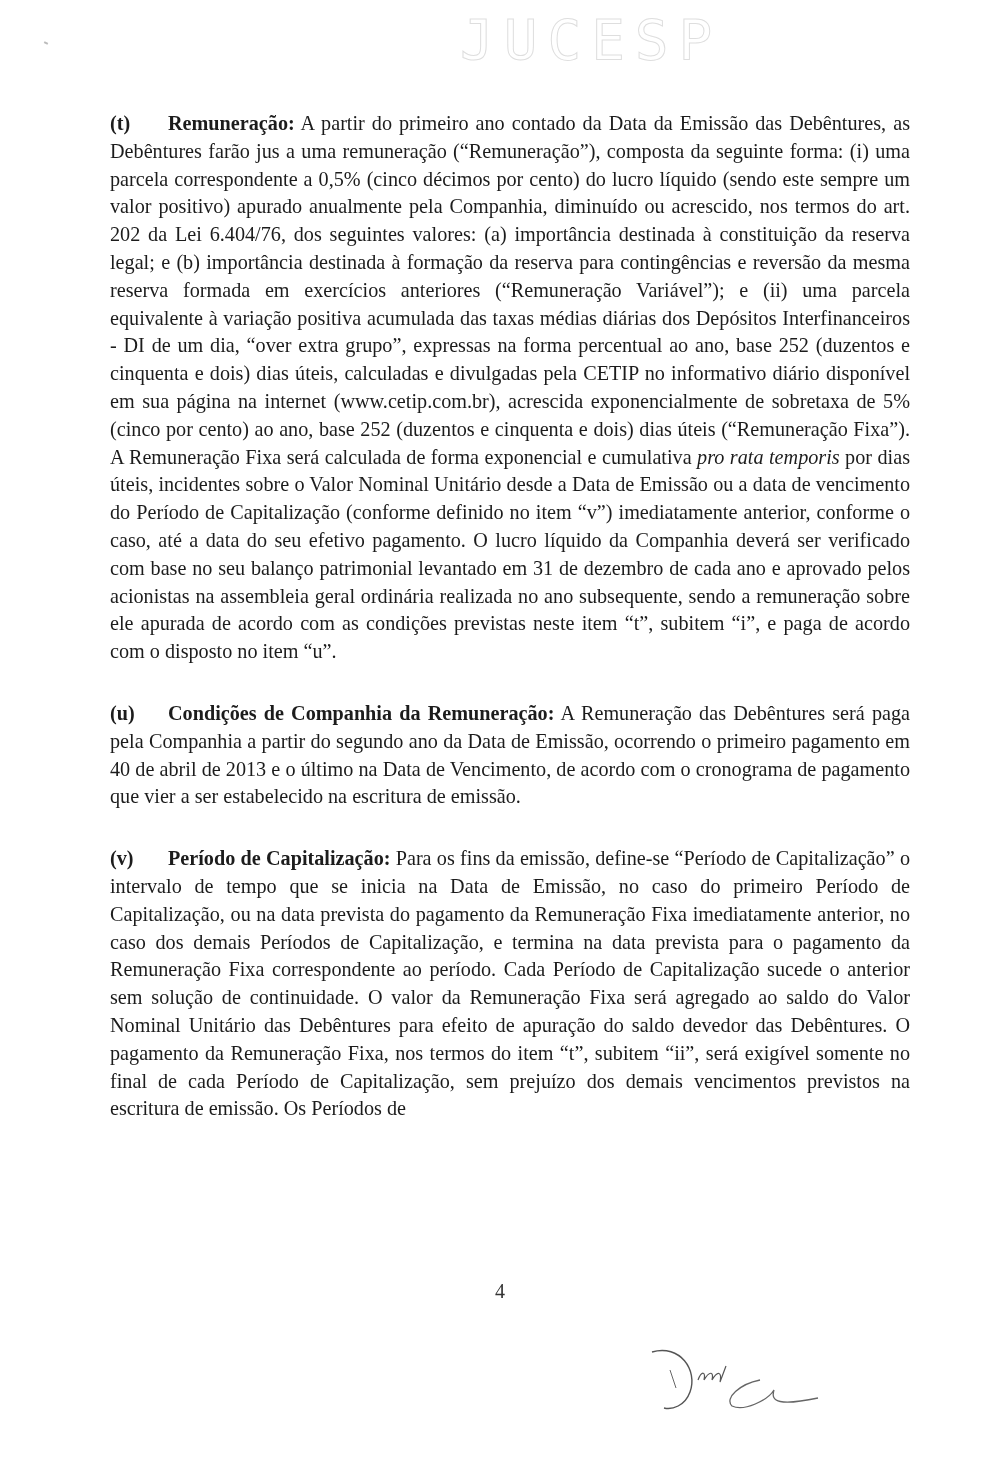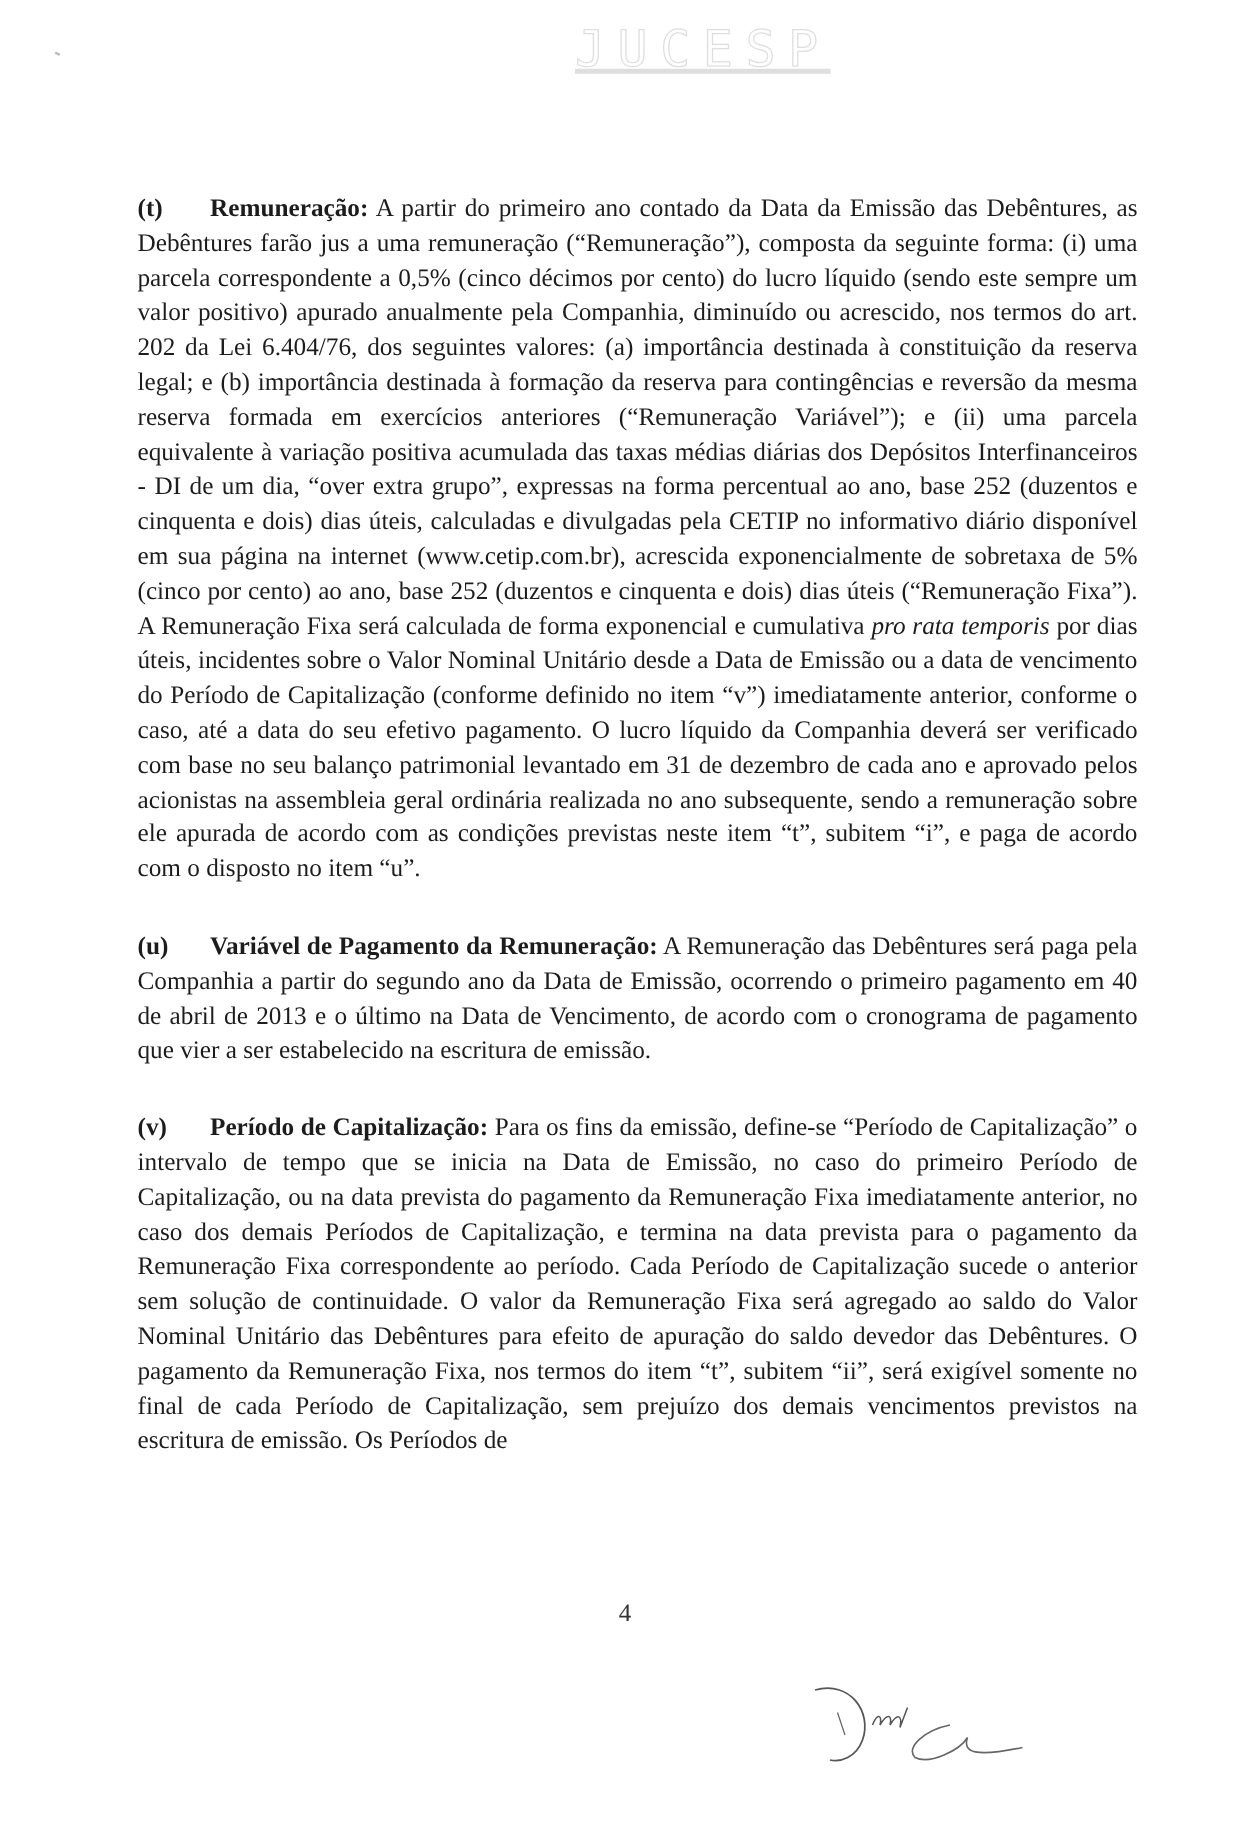--- a/index.html
+++ b/index.html
@@ -15,42 +15,40 @@
       font-family: "Liberation Serif", "DejaVu Serif", serif;
       color: #1c1c1c;
     }
     .watermark {
       position: absolute;
       left: 460px;
       top: 10px;
       width: 220px;
       height: 60px;
       font-family: "DejaVu Sans Mono", monospace;
-      font-size: 40px;
+      font-size: 56px;
       letter-spacing: 10px;
       color: transparent;
       -webkit-text-stroke: 1px #d6d6d6;
       line-height: 60px;
       white-space: nowrap;
       opacity: 0.8;
-      text-decoration: underline;
     }
     .speck {
       position: absolute;
       width: 4px;
       height: 2px;
       background: #bbbbbb;
       transform: rotate(25deg);
     }
     .page {
       position: absolute;
       left: 110px;
       top: 110px;
       width: 800px;
-      margin-top: 44px;
     }
     .para {
       font-size: 20.2px;
       line-height: 27.8px;
       text-align: justify;
       margin: 0 0 34px 0;
     }
     .para .label {
       font-weight: bold;
       display: inline-block;
@@ -85,21 +83,21 @@
 <div class="watermark">JUCESP</div>
 <div class="speck" style="left:44px;top:42px;"></div>
 
 <div class="page">
 
   <p class="para">
     <span class="label">(t)</span><span class="heading">Remuneração:</span><span> A partir do primeiro ano contado da Data da Emissão das Debêntures, as Debêntures farão jus a uma remuneração (“Remuneração”), composta da seguinte forma: (i) uma parcela correspondente a 0,5% (cinco décimos por cento) do lucro líquido (sendo este sempre um valor positivo) apurado anualmente pela Companhia, diminuído ou acrescido, nos termos do art. 202 da Lei 6.404/76, dos seguintes valores: (a) importância destinada à constituição da reserva legal; e (b) importância destinada à formação da reserva para contingências e reversão da mesma reserva formada em exercícios anteriores (“Remuneração Variável”); e (ii) uma parcela equivalente à variação positiva acumulada das taxas médias diárias dos Depósitos Interfinanceiros - DI de um dia, “over extra grupo”, expressas na forma percentual ao ano, base 252 (duzentos e cinquenta e dois) dias úteis, calculadas e divulgadas pela CETIP no informativo diário disponível em sua página na internet (www.cetip.com.br), acrescida exponencialmente de sobretaxa de 5% (cinco por cento) ao ano, base 252 (duzentos e cinquenta e dois) dias úteis (“Remuneração Fixa”). A Remuneração Fixa será calculada de forma exponencial e cumulativa </span><em>pro rata temporis</em><span> por dias úteis, incidentes sobre o Valor Nominal Unitário desde a Data de Emissão ou a data de vencimento do Período de Capitalização (conforme definido no item “v”) imediatamente anterior, conforme o caso, até a data do seu efetivo pagamento. O lucro líquido da Companhia deverá ser verificado com base no seu balanço patrimonial levantado em 31 de dezembro de cada ano e aprovado pelos acionistas na assembleia geral ordinária realizada no ano subsequente, sendo a remuneração sobre ele apurada de acordo com as condições previstas neste item “t”, subitem “i”, e paga de acordo com o disposto no item “u”.</span>
   </p>
 
   <p class="para">
-    <span class="label">(u)</span><span class="heading">Variável de Pagamento da Remuneração:</span><span> A Remuneração das Debêntures será paga pela Companhia a partir do segundo ano da Data de Emissão, ocorrendo o primeiro pagamento em 40 de abril de 2013 e o último na Data de Vencimento, de acordo com o cronograma de pagamento que vier a ser estabelecido na escritura de emissão.</span>
+    <span class="label">(u)</span><span class="heading">Condições de Companhia da Remuneração:</span><span> A Remuneração das Debêntures será paga pela Companhia a partir do segundo ano da Data de Emissão, ocorrendo o primeiro pagamento em 40 de abril de 2013 e o último na Data de Vencimento, de acordo com o cronograma de pagamento que vier a ser estabelecido na escritura de emissão.</span>
   </p>
 
   <p class="para">
     <span class="label">(v)</span><span class="heading">Período de Capitalização:</span><span> Para os fins da emissão, define-se “Período de Capitalização” o intervalo de tempo que se inicia na Data de Emissão, no caso do primeiro Período de Capitalização, ou na data prevista do pagamento da Remuneração Fixa imediatamente anterior, no caso dos demais Períodos de Capitalização, e termina na data prevista para o pagamento da Remuneração Fixa correspondente ao período. Cada Período de Capitalização sucede o anterior sem solução de continuidade. O valor da Remuneração Fixa será agregado ao saldo do Valor Nominal Unitário das Debêntures para efeito de apuração do saldo devedor das Debêntures. O pagamento da Remuneração Fixa, nos termos do item “t”, subitem “ii”, será exigível somente no final de cada Período de Capitalização, sem prejuízo dos demais vencimentos previstos na escritura de emissão. Os Períodos de</span>
   </p>
 
 </div>
 
 <div class="page-number">4</div>
 

